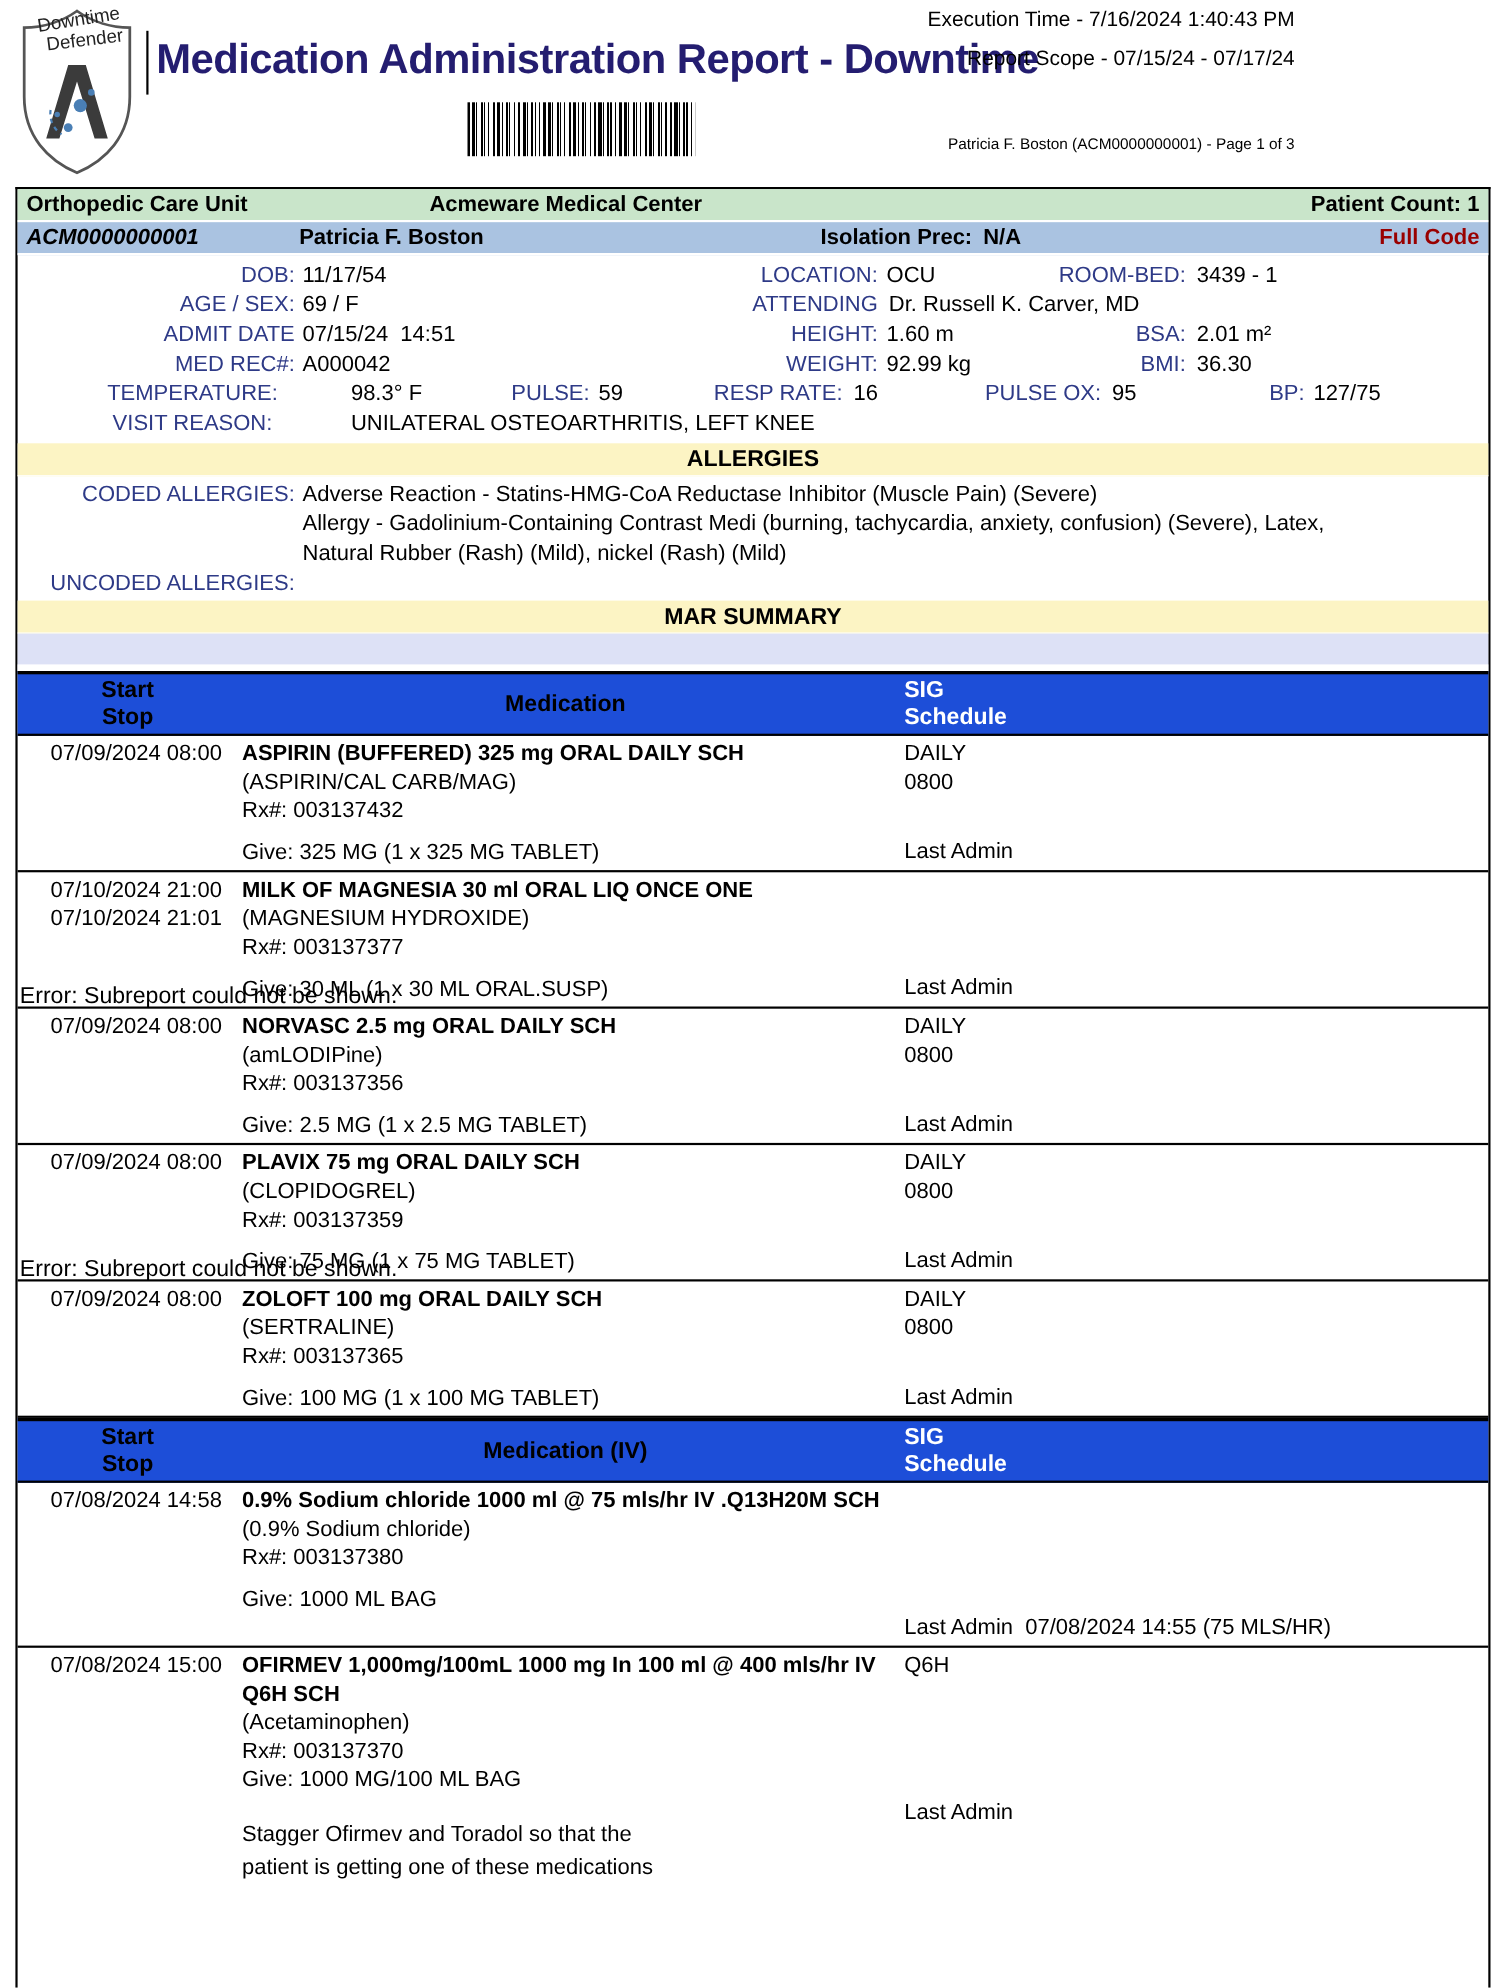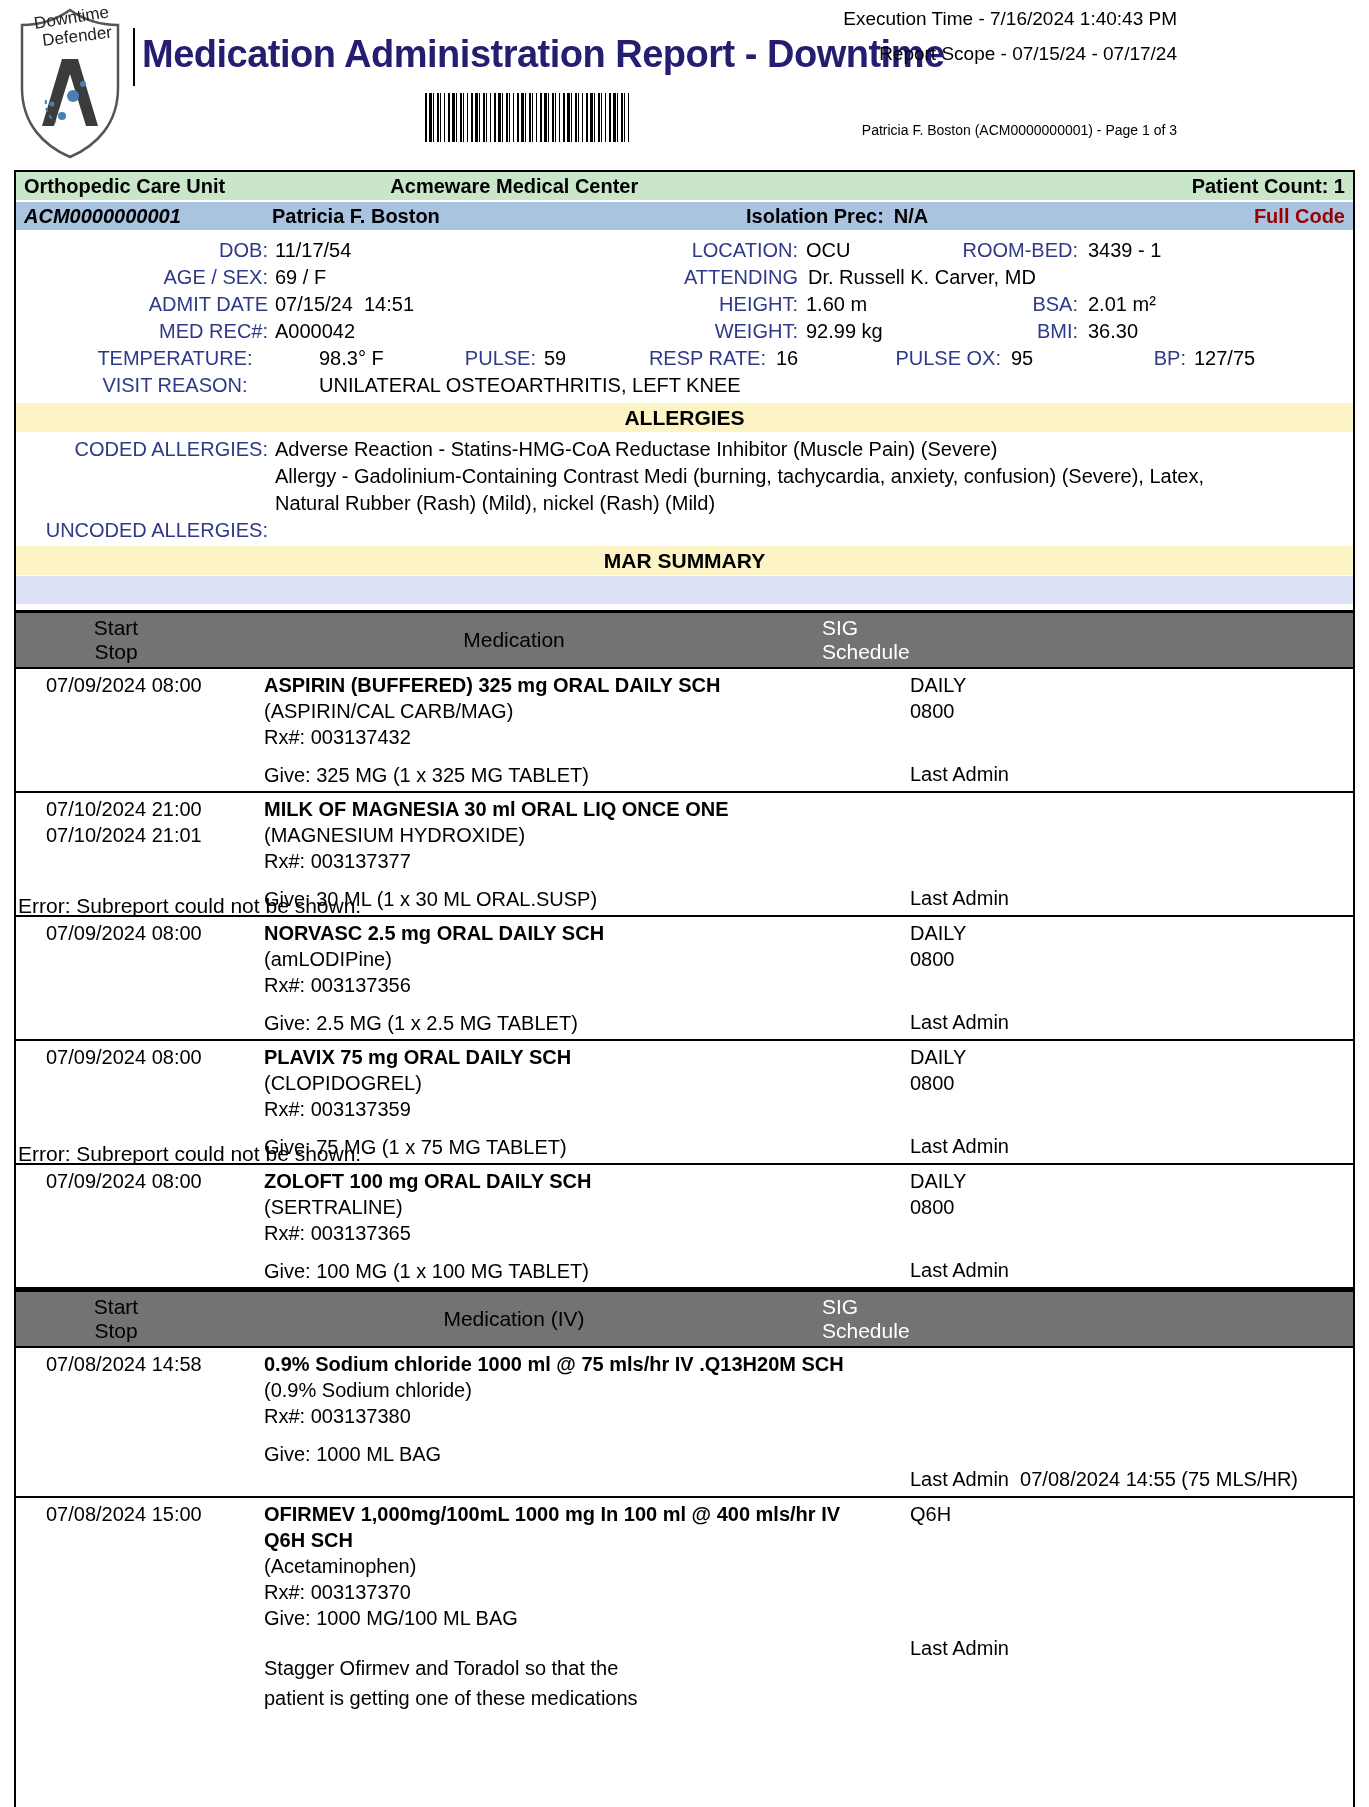--- a/index.html
+++ b/index.html
@@ -60,28 +60,28 @@
   
   .section-yellow { background:#fcf4c4; height:30px; display:flex; align-items:center; justify-content:center;
     font-weight:bold; font-size:21px; border-bottom:1px solid #fff; }
   .allergy-body { padding:3px 0 2px 0; font-size:20px; }
   .allergy-row { display:flex; line-height:27px; }
   .a-lbl { width:252px; text-align:right; color:#2e3a87; flex:none; }
   .a-txt { padding-left:7px; width:1050px; }
   .lavender { height:34px; background:#dde1f6; border-bottom:6px solid #fff; }
 
   
-  .t-hdr { display:grid; grid-template-columns:200px 596px 1fr; background:#737373;
-    border-top:3px solid #000; border-bottom:2px solid #000; padding:3px 0; font-size:21px; font-weight:normal; }
+  .t-hdr { display:grid; grid-template-columns:200px 596px 1fr; background:#1d4ed8;
+    border-top:3px solid #000; border-bottom:2px solid #000; padding:3px 0; font-size:21px; font-weight:bold; }
   .t-hdr .startstop { text-align:center; line-height:24px; }
   .t-hdr .medcol { text-align:center; align-self:center; }
   .t-hdr .sigcol { color:#fff; padding-left:10px; line-height:24px; }
 
   .med-row { display:grid; grid-template-columns:200px 596px 1fr; border-bottom:2px solid #000;
-    position:relative; min-height:124px; font-size:20px; padding-top:3px;gap:44px; }
+    position:relative; min-height:124px; font-size:20px; padding-top:3px; }
   .med-row:last-child { border-bottom:none; }
   .datecol { padding-left:30px; line-height:26px; }
   .medcol2 { padding-left:4px; line-height:26px; }
   .med-name { font-weight:bold; }
   .give { margin-top:12px; }
   .sigcol2 { padding-left:10px; line-height:26px; display:flex; flex-direction:column; }
   .last-admin { margin-top:auto; margin-bottom:4px; white-space:pre; }
   .error-note { position:absolute; left:2px; bottom:-1px; height:22px; overflow:hidden;
     line-height:23px; font-size:21px; z-index:2; background:transparent; }
   .note { margin-top:22px; line-height:30px; }

